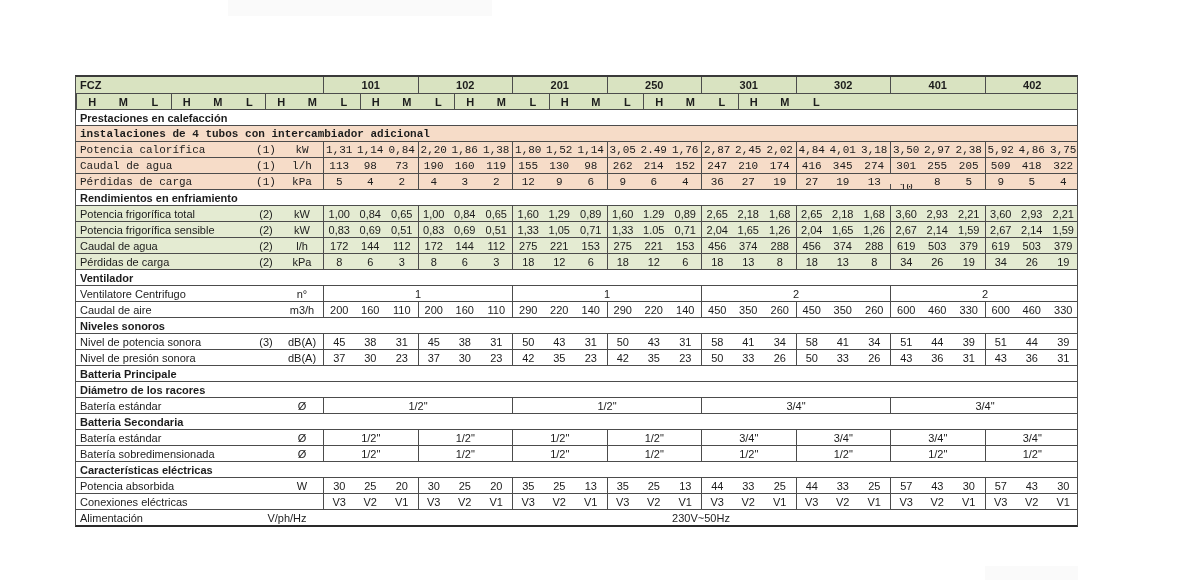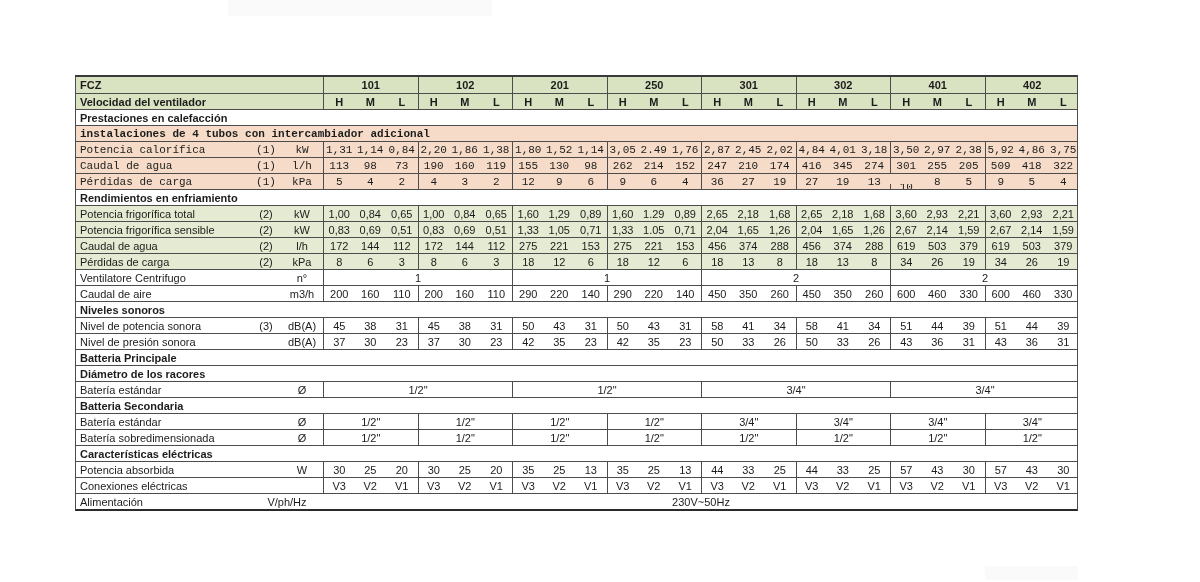--- a/index.html
+++ b/index.html
@@ -66,21 +66,20 @@
         <div class="c bold group-start" style="width: 94.5px;">101</div>
         <div class="c bold group-start" style="width: 94.5px; text-align: right;">102</div>
         <div class="c bold group-start" style="width: 94.5px;">201</div>
         <div class="c bold group-start" style="width: 94.5px;">250</div>
         <div class="c bold group-start" style="width: 94.5px;">301</div>
         <div class="c bold group-start" style="width: 94.5px;">302</div>
         <div class="c bold group-start" style="width: 94.5px;">401</div>
         <div class="c bold group-start" style="width: 94.5px;">402</div>
       </div>
       <div class="row bg-hdr">
-        <div class="c label bold" style="width: 247px;">Velocidad del ventilador</div>
         <div class="c bold group-start" style="width: 31.5px;">H</div>
         <div class="c bold" style="width: 31.5px;">M</div>
         <div class="c bold" style="width: 31.5px;">L</div>
         <div class="c bold group-start" style="width: 31.5px;">H</div>
         <div class="c bold" style="width: 31.5px;">M</div>
         <div class="c bold" style="width: 31.5px;">L</div>
         <div class="c bold group-start" style="width: 31.5px;">H</div>
         <div class="c bold" style="width: 31.5px;">M</div>
         <div class="c bold" style="width: 31.5px;">L</div>
         <div class="c bold group-start" style="width: 31.5px;">H</div>
@@ -305,20 +304,23 @@
         <div class="c " style="width: 31.5px;">13</div>
         <div class="c " style="width: 31.5px;">8</div>
         <div class="c group-start" style="width: 31.5px;">34</div>
         <div class="c " style="width: 31.5px;">26</div>
         <div class="c " style="width: 31.5px;">19</div>
         <div class="c group-start" style="width: 31.5px;">34</div>
         <div class="c " style="width: 31.5px;">26</div>
         <div class="c " style="width: 31.5px;">19</div>
       </div>
       <div class="row bg-white">
+        <div class="c label bold" style="width: 1003px;">Ventilador</div>
+      </div>
+      <div class="row bg-white">
         <div class="c label" style="width: 175px;">Ventilatore Centrifugo</div>
         <div class="c " style="width: 30px;"></div>
         <div class="c " style="width: 42px;">n°</div>
         <div class="c group-start" style="width: 189px;">1</div>
         <div class="c group-start" style="width: 189px;">1</div>
         <div class="c group-start" style="width: 189px;">2</div>
         <div class="c group-start" style="width: 189px;">2</div>
       </div>
       <div class="row bg-white">
         <div class="c label" style="width: 175px;">Caudal de aire</div>

